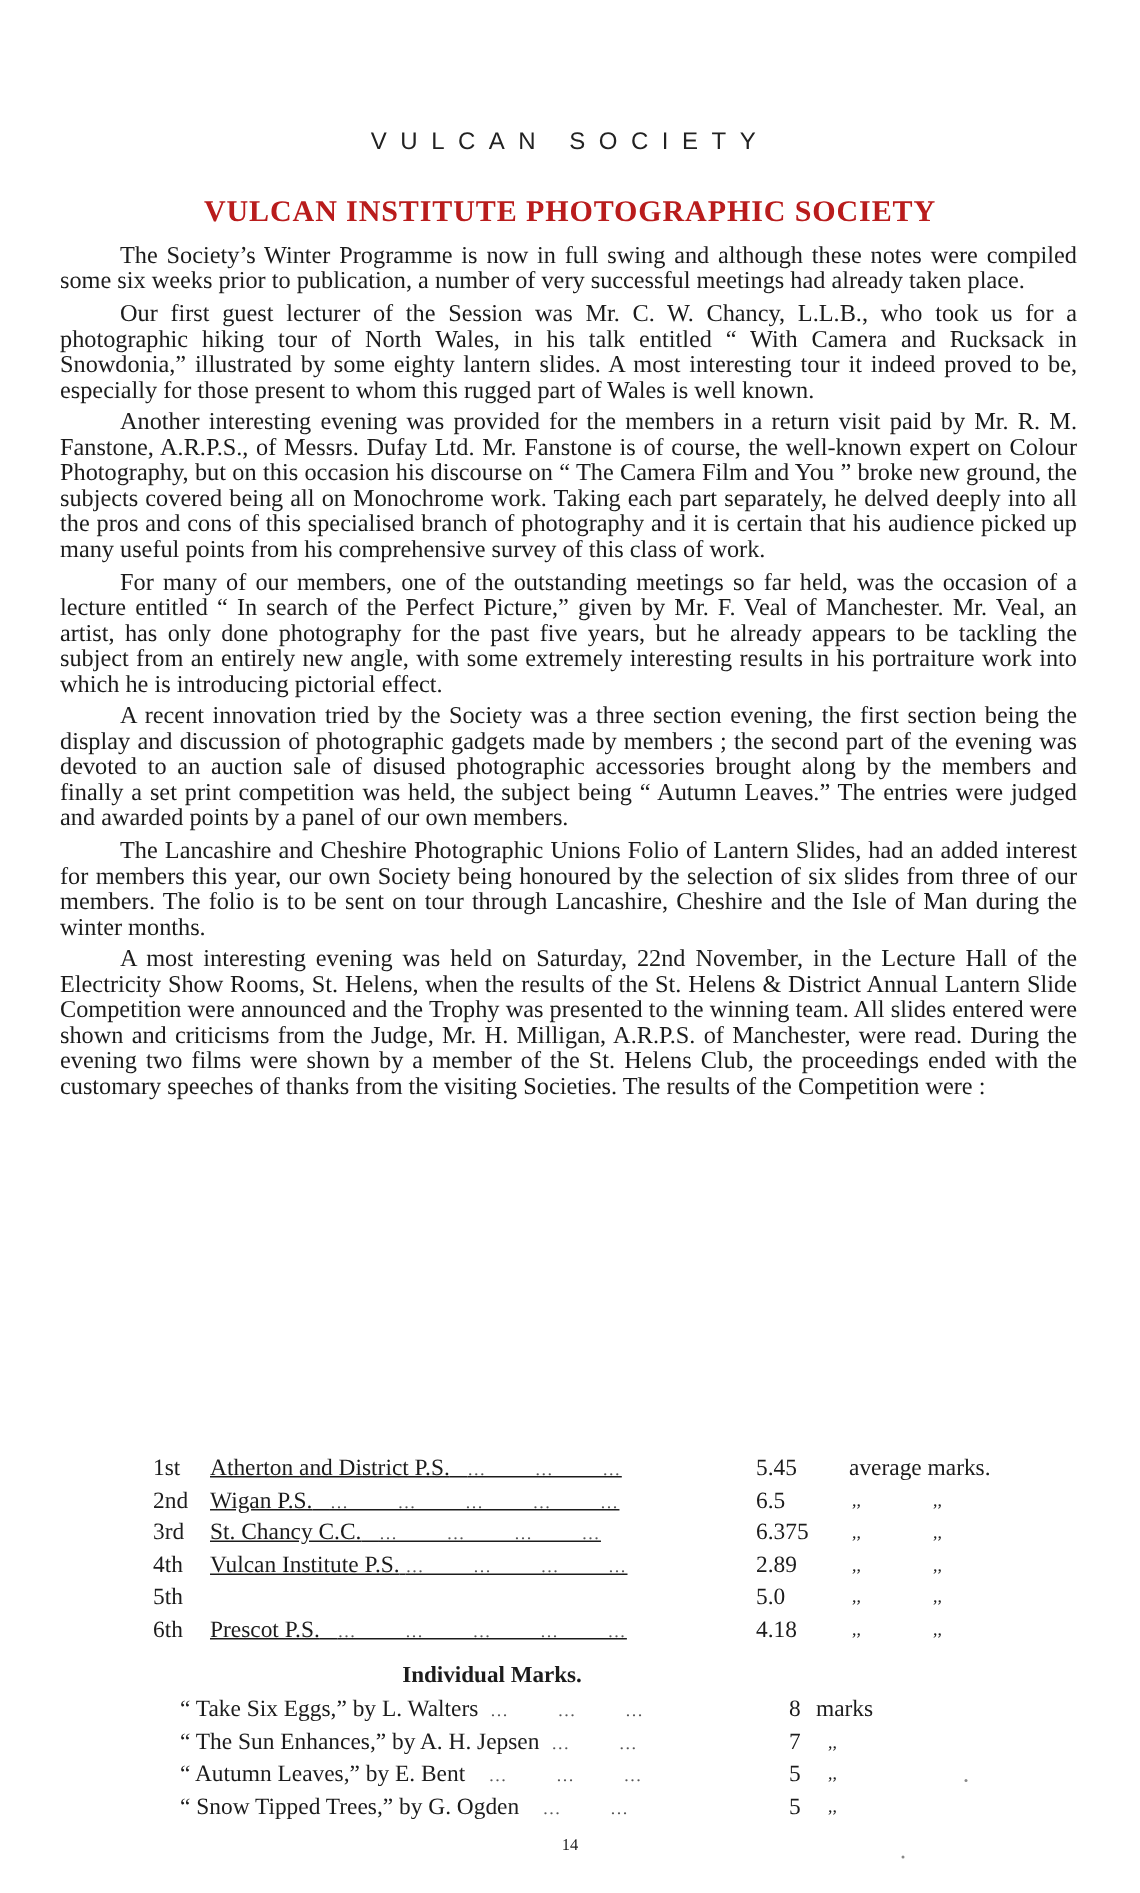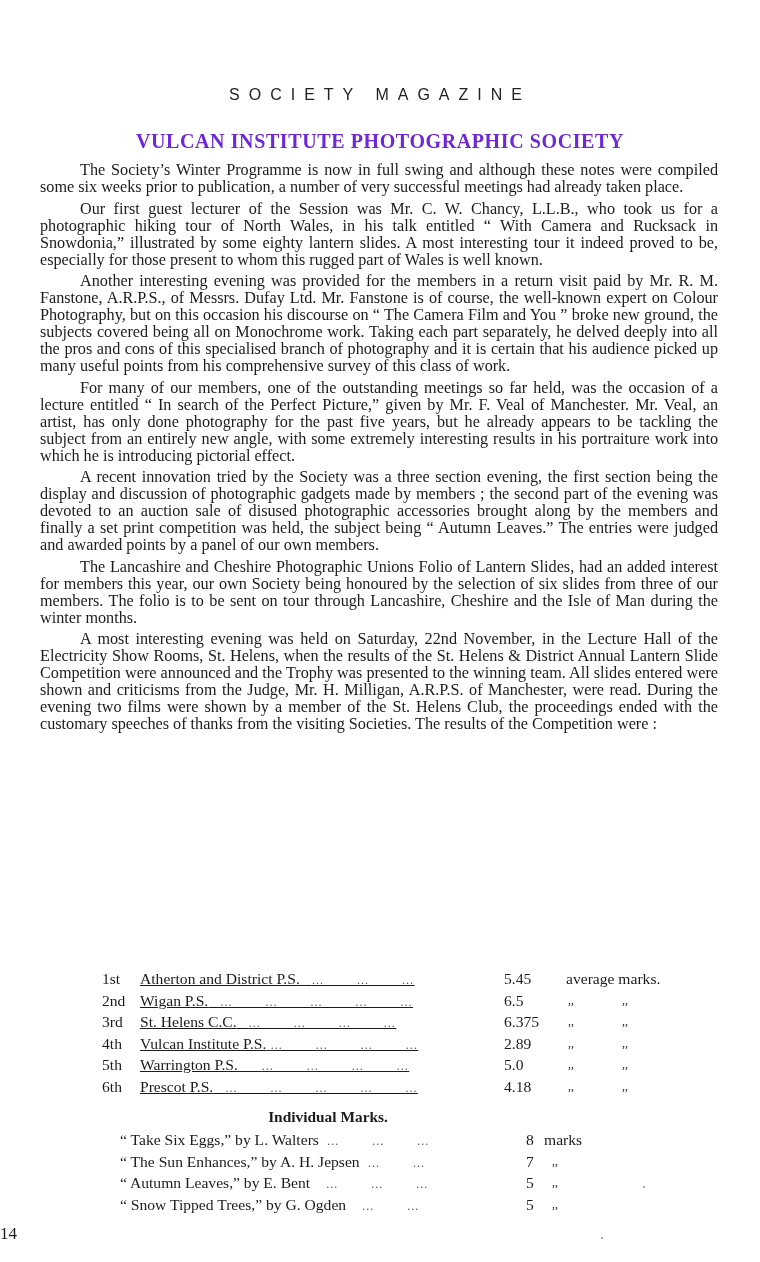--- a/index.html
+++ b/index.html
@@ -3,50 +3,50 @@
 <meta charset="utf-8">
 <style>
   html, body { margin:0; padding:0; background:#ffffff; }
   body { width:760px; height:1262px; overflow:hidden; position:relative;
          font-family:"Liberation Serif","DejaVu Serif",serif; color:#1c1c1c; }
   .page { position:absolute; left:0; top:0; width:760px; height:1262px; }
   .running-head { position:absolute; top:86px; left:0; width:760px; text-align:center;
          font-family:"Liberation Sans","DejaVu Sans",sans-serif; font-size:16px;
          letter-spacing:9px; color:#222; font-weight:normal; }
   .article-title { position:absolute; top:130px; left:0; width:760px; text-align:center;
-         font-size:20px; font-weight:bold; letter-spacing:0.6px; margin:0; color:#6d28d9; }
+         font-size:20px; font-weight:bold; letter-spacing:0.6px; margin:0; color:#b91c1c; }
   .body { position:absolute; top:162px; left:40px; width:678px; }
   .para { margin:0 0 4.5px 0; font-size:16.2px; line-height:17px; text-align:justify;
           text-indent:40px; }
   .results { position:absolute; top:968px; left:102px; width:580px; font-size:15.6px; }
   .res-row { height:21.5px; line-height:21.5px; position:relative; white-space:nowrap; }
   .res-rank { position:absolute; left:0; }
   .res-club { position:absolute; left:38px;text-decoration:underline; }
   .res-score { position:absolute; left:402px; }
   .res-unit { position:absolute; left:464px; }
   .ditto1 { position:absolute; left:466px; font-size:12px; }
   .ditto2 { position:absolute; left:520px; font-size:12px; }
   .leader { color:#555; letter-spacing:1px; font-size:12px; }
   .ind-heading { position:absolute; top:1108px; left:0; width:656px; text-align:center;
          font-weight:bold; font-size:15.4px; margin:0; }
   .individual { position:absolute; top:1129px; left:100px; width:580px; font-size:15.6px; }
   .ind-row { height:21.7px; line-height:21.7px; position:relative; white-space:nowrap;margin-left:20px; }
   .ind-title { position:absolute; left:0; }
   .ind-mark { position:absolute; left:406px; }
   .ind-unit { position:absolute; left:424px; }
   .ind-ditto { position:absolute; left:432px; font-size:12px; }
-  .page-number { position:absolute; top:1224px; left:0; width:760px; font-size:17px; }
+  .page-number { position:absolute; top:1224px; left:0; width:760px; text-align:center; font-size:11px; }
   .speck { position:absolute; width:2px; height:2px; background:#888; border-radius:50%; }
 </style>
 </head>
 <body>
 
 <div class="page">
 
-  <div class="running-head">SOCIETY MAGAZINE</div>
+  <div class="running-head">VULCAN SOCIETY</div>
 
   <h1 class="article-title">VULCAN INSTITUTE PHOTOGRAPHIC SOCIETY</h1>
 
   <div class="body">
     <p class="para">The Society’s Winter Programme is now in full swing and although these notes were compiled some six weeks prior to publication, a number of very successful meetings had already taken place.</p>
     <p class="para">Our first guest lecturer of the Session was Mr. C. W. Chancy, L.L.B., who took us for a photographic hiking tour of North Wales, in his talk entitled “ With Camera and Rucksack in Snowdonia,” illustrated by some eighty lantern slides. A most interesting tour it indeed proved to be, especially for those present to whom this rugged part of Wales is well known.</p>
     <p class="para">Another interesting evening was provided for the members in a return visit paid by Mr. R. M. Fanstone, A.R.P.S., of Messrs. Dufay Ltd. Mr. Fanstone is of course, the well-known expert on Colour Photography, but on this occasion his discourse on “ The Camera Film and You ” broke new ground, the subjects covered being all on Monochrome work. Taking each part separately, he delved deeply into all the pros and cons of this specialised branch of photography and it is certain that his audience picked up many useful points from his comprehensive survey of this class of work.</p>
     <p class="para">For many of our members, one of the outstanding meetings so far held, was the occasion of a lecture entitled “ In search of the Perfect Picture,” given by Mr. F. Veal of Manchester. Mr. Veal, an artist, has only done photography for the past five years, but he already appears to be tackling the subject from an entirely new angle, with some extremely interesting results in his portraiture work into which he is introducing pictorial effect.</p>
     <p class="para">A recent innovation tried by the Society was a three section evening, the first section being the display and discussion of photographic gadgets made by members ; the second part of the evening was devoted to an auction sale of disused photographic accessories brought along by the members and finally a set print competition was held, the subject being “ Autumn Leaves.” The entries were judged and awarded points by a panel of our own members.</p>
     <p class="para">The Lancashire and Cheshire Photographic Unions Folio of Lantern Slides, had an added interest for members this year, our own Society being honoured by the selection of six slides from three of our members. The folio is to be sent on tour through Lancashire, Cheshire and the Isle of Man during the winter months.</p>
@@ -62,35 +62,34 @@
     </div>
     <div class="res-row">
       <span class="res-rank">2nd</span>
       <span class="res-club"><span>Wigan P.S.</span>&nbsp;&nbsp;&nbsp;<span class="leader" style="white-space:pre">…        …        …        …        …</span></span>
       <span class="res-score">6.5</span>
       <span class="ditto1">,,</span>
       <span class="ditto2">,,</span>
     </div>
     <div class="res-row">
       <span class="res-rank">3rd</span>
-      <span class="res-club"><span>St. Helens C.C.</span>&nbsp;&nbsp;&nbsp;<span class="leader" style="white-space:pre">…        …        …        …</span></span>
+      <span class="res-club"><span>St. Chancy C.C.</span>&nbsp;&nbsp;&nbsp;<span class="leader" style="white-space:pre">…        …        …        …</span></span>
       <span class="res-score">6.375</span>
       <span class="ditto1">,,</span>
       <span class="ditto2">,,</span>
     </div>
     <div class="res-row">
       <span class="res-rank">4th</span>
       <span class="res-club"><span>Vulcan Institute P.S.</span>&nbsp;<span class="leader" style="white-space:pre">…        …        …        …</span></span>
       <span class="res-score">2.89</span>
       <span class="ditto1">,,</span>
       <span class="ditto2">,,</span>
     </div>
     <div class="res-row">
       <span class="res-rank">5th</span>
-      <span class="res-club"><span>Warrington P.S.</span>&nbsp;&nbsp;&nbsp;&nbsp;&nbsp;&nbsp;<span class="leader" style="white-space:pre">…        …        …        …</span></span>
       <span class="res-score">5.0</span>
       <span class="ditto1">,,</span>
       <span class="ditto2">,,</span>
     </div>
     <div class="res-row">
       <span class="res-rank">6th</span>
       <span class="res-club"><span>Prescot P.S.</span>&nbsp;&nbsp;&nbsp;<span class="leader" style="white-space:pre">…        …        …        …        …</span></span>
       <span class="res-score">4.18</span>
       <span class="ditto1">,,</span>
       <span class="ditto2">,,</span>

